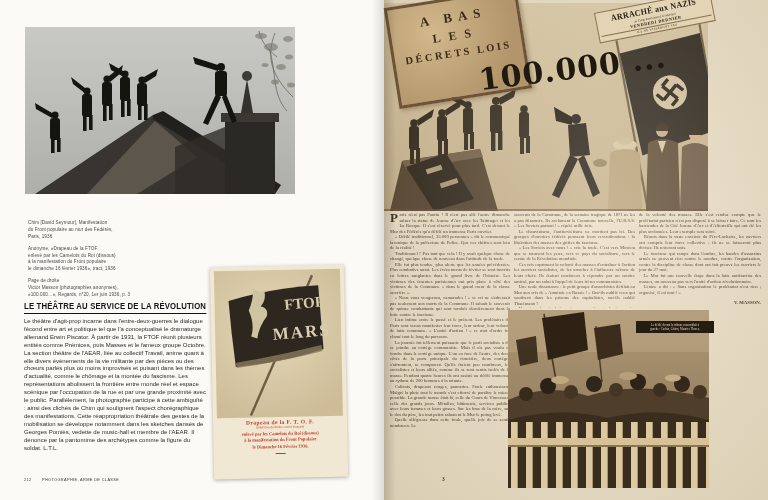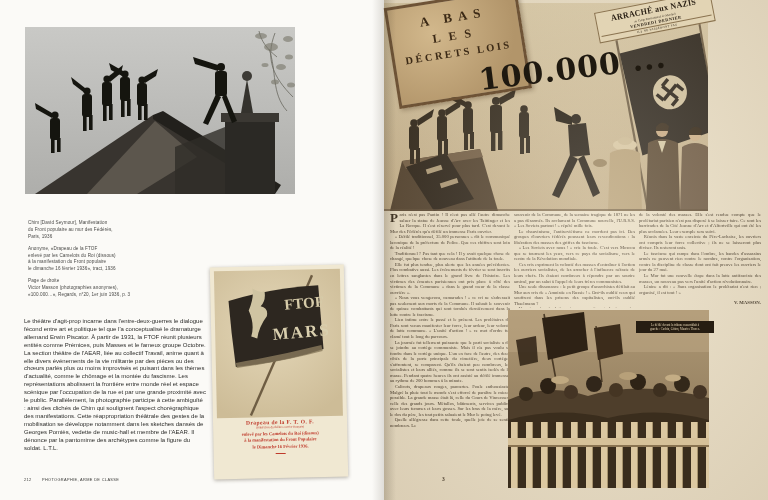--- a/index.html
+++ b/index.html
@@ -169,20 +169,23 @@
 enlevé par les Camelots du Roi (dissous)
 à la manifestation du Front populaire
 le dimanche 16 février 1936», tract, 1936</div>
       <div class="cap-block">
         <div>Page de droite</div>
         <div class="pre">Victor Masson (photographies anonymes),
 «100.000…», Regards, n°20, 1er juin 1936, p. 3</div>
       </div>
     </div>
 
+    <div class="section-head">
+      <span>LE THÉÂTRE AU SERVICE DE LA RÉVOLUTION</span>
+    </div>
     <div class="body-copy">Le théâtre d'agit-prop incarne dans l'entre-deux-guerres le dialogue fécond entre art et politique tel que l'a conceptualisé le dramaturge allemand Erwin Piscator. À partir de 1931, la FTOF réunit plusieurs entités comme Prémices, puis Masses et le fameux groupe Octobre. La section théâtre de l'AEAR, liée au collectif Travail, anime quant à elle divers événements de la vie militante par des pièces ou des chœurs parlés plus ou moins improvisés et puisant dans les thèmes d'actualité, comme le chômage et la montée du fascisme. Les représentations abolissent la frontière entre monde réel et espace scénique par l'occupation de la rue et par une grande proximité avec le public. Parallèlement, la photographie participe à cette ambiguïté : ainsi des clichés de Chim qui soulignent l'aspect chorégraphique des manifestations. Cette réappropriation théâtrale des gestes de la mobilisation se développe notamment dans les sketches dansés de Georges Pomiès, vedette de music-hall et membre de l'AEAR. Il dénonce par la pantomime des archétypes comme la figure du soldat. L.T.L.</div>
 
     <div class="folio">
       <span class="num">212</span>
       <span>PHOTOGRAPHIE, ARME DE CLASSE</span>
     </div>
 
     <div class="tract">
       <div class="tract-photo">
         <svg width="126" height="147" viewBox="0 0 126 147">

